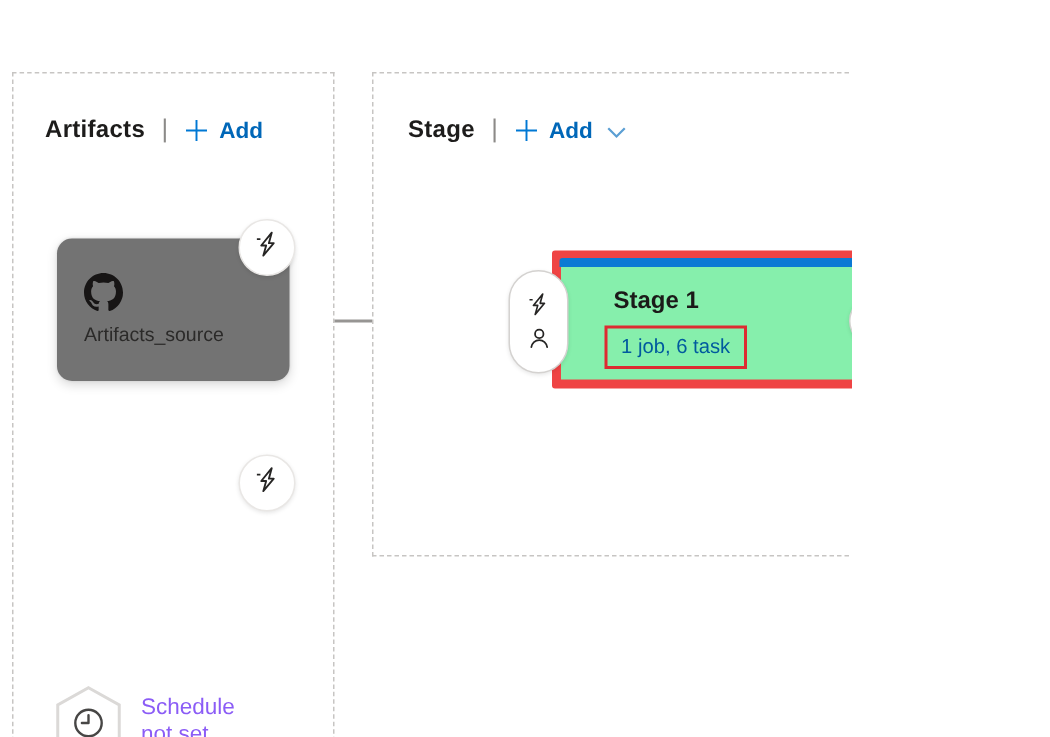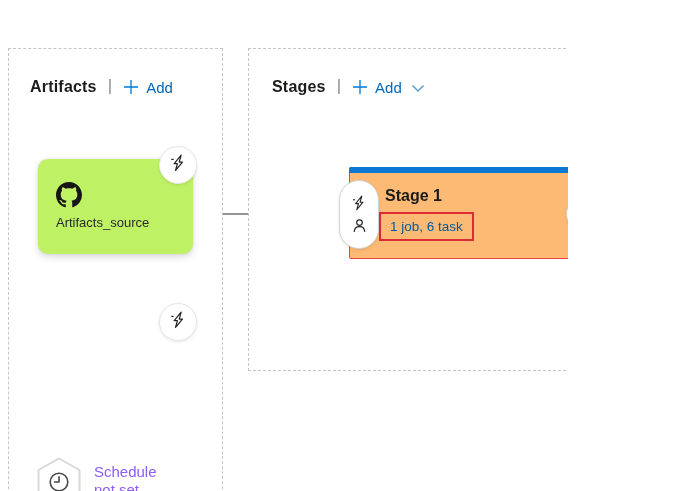--- a/index.html
+++ b/index.html
@@ -12,25 +12,25 @@
   #stages-panel{left:248px;top:12px;width:438px;height:323px;}
 
   
   .panel-header{position:absolute;display:flex;align-items:center;height:22px;}
   #artifacts-header{left:30px;top:40px;}
   #stages-header{left:272px;top:40px;}
   .panel-title{font-size:16px;font-weight:700;color:#1d1c1b;letter-spacing:.2px;}
   .sep{color:#8c8a88;font-weight:400;font-size:17px;margin:0 11px 2px 11px;}
   .add-btn{display:flex;align-items:center;cursor:pointer;}
   .plus-icon{margin-right:7px;display:flex;}
-  .add-label{font-size:15px;color:#0067b8;font-weight:400;}
+  .add-label{font-size:15px;color:#0067b8;font-weight:700;}
   .chevron{margin-left:9px;display:flex;margin-top:2px;}
 
   
-  .artifact-card{position:absolute;width:155px;height:95px;background:#bef264;border-radius:10px;
+  .artifact-card{position:absolute;width:155px;height:95px;background:#737373;border-radius:10px;
     box-shadow:0 0 2px rgba(0,0,0,.10),0 2.4px 7px rgba(0,0,0,.15);cursor:pointer;}
   #card-artifacts{left:38px;top:123px;}
   #card-arm{left:38px;top:282px;}
   .card-icon{position:absolute;left:18px;top:23px;display:flex;}
   .card-label{position:absolute;left:18px;top:56px;font-size:13px;color:#2b2a29;}
 
   
   .badge{position:absolute;width:38px;height:38px;border-radius:50%;background:#fff;
     border:1px solid #e9e7e5;box-shadow:0 1px 3px rgba(0,0,0,.10);
     display:flex;align-items:center;justify-content:center;z-index:3;cursor:pointer;box-sizing:border-box;}
@@ -38,22 +38,22 @@
   #badge-2{left:159px;top:267px;}
 
   
   #schedule{position:absolute;left:36px;top:421px;display:flex;align-items:flex-start;cursor:pointer;}
   .schedule-text{margin-left:12px;font-size:15px;color:#8b5cf6;line-height:18px;padding-top:6px;}
 
   
   #connector{position:absolute;left:223px;top:177px;width:117px;height:1.5px;background:#979593;}
 
   
-  #stage-card{position:absolute;left:349px;top:131px;width:221px;height:92px;background:#fdba74;
-    border:1px solid #ef4444;border-radius:2px;box-sizing:border-box;cursor:pointer;}
+  #stage-card{position:absolute;left:368px;top:131px;width:221px;height:92px;background:#86efac;
+    border:6px solid #ef4444;border-radius:2px;box-sizing:border-box;cursor:pointer;}
   #stage-topbar{position:absolute;left:-1px;top:-1px;right:-1px;height:6px;background:#0b79d4;border-radius:2px 2px 0 0;}
   #stage-title{position:absolute;left:35px;top:19px;font-size:16px;font-weight:700;color:#1b1a19;}
   #red-box{position:absolute;left:29px;top:44px;border:2px solid #dd2b31;padding:3px 9px 4px 9px;background:transparent;}
   #job-task-link{font-size:13.5px;color:#005a9e;cursor:pointer;white-space:nowrap;}
 
   
   #pre-pill{position:absolute;left:339px;top:144px;width:40px;height:69px;background:#fff;
     border:1px solid #d4d2d0;border-radius:20px;box-shadow:0 1px 3px rgba(0,0,0,.10);
     display:flex;flex-direction:column;align-items:center;justify-content:center;gap:6px;
     box-sizing:border-box;z-index:2;}
@@ -123,21 +123,21 @@
       <div>Schedule</div>
       <div>not set</div>
     </span>
   </div>
 
   <div id="connector"></div>
 
   <div class="panel" id="stages-panel"></div>
 
   <div class="panel-header" id="stages-header">
-    <span class="panel-title">Stages</span>
+    <span class="panel-title">Stage</span>
     <span class="sep">|</span>
     <span class="add-btn">
       <span class="plus-icon">
         <svg width="16" height="16" viewBox="0 0 16 16">
             <path d="M8 1v14M1 8h14" stroke="#0078d4" stroke-width="1.3" fill="none"></path>
           </svg>
       </span>
       <span class="add-label">Add</span>
       <span class="chevron">
         <svg width="14" height="9" viewBox="0 0 14 9">

